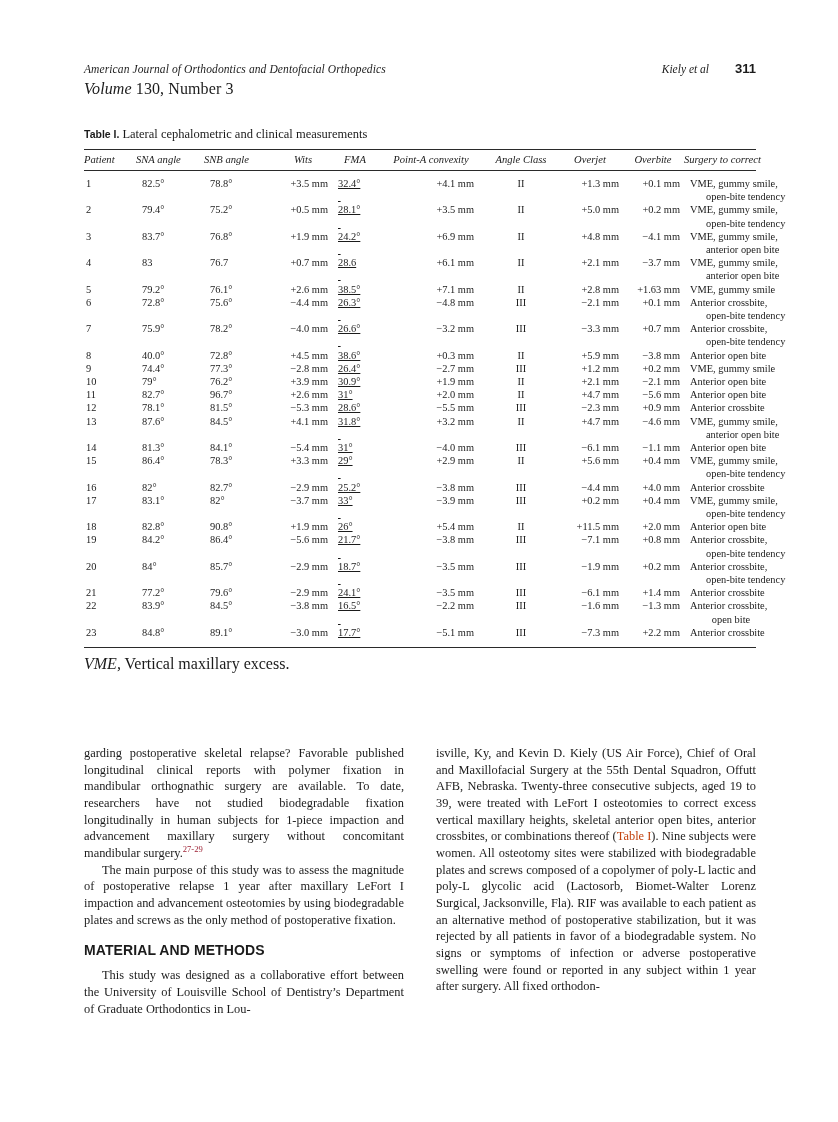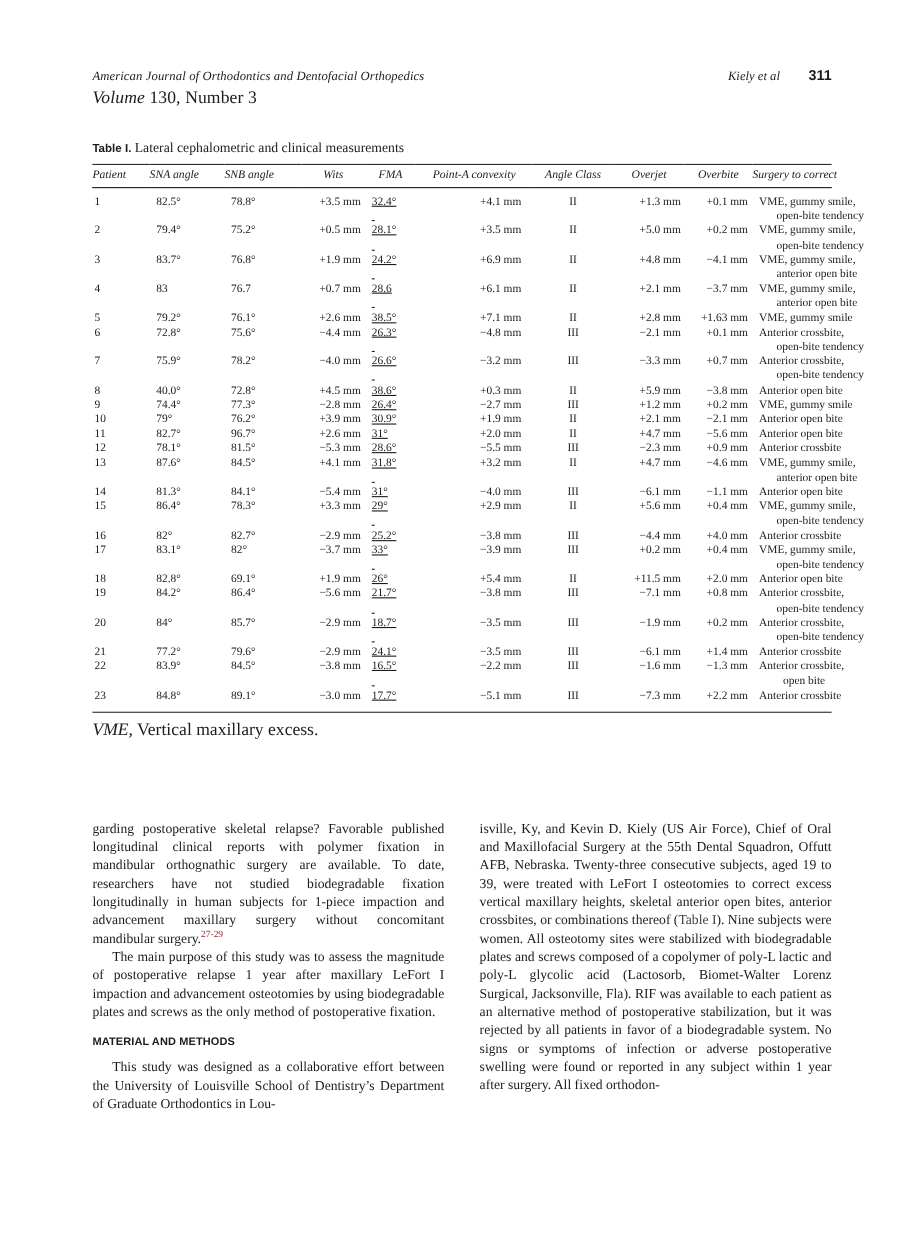--- a/index.html
+++ b/index.html
@@ -182,34 +182,34 @@
   }
   .col p.indent {
     text-indent: 18px;
   }
   .col p + p {
     margin-top: 0;
   }
   .sec-head {
     font-family: "Liberation Sans", sans-serif;
     font-weight: bold;
-    font-size: 10px;
+    font-size: 14px;
     letter-spacing: .1px;
     margin-top: 13px;
     margin-bottom: 7px;
     text-align: left;
   }
   .xref-cite {
     color: #9d2235;
     font-size: 8.6px;
     vertical-align: super;
     line-height: 0;
   }
   .xref-link {
-    color: #404040;
+    color: #c2410c;
   }
 </style>
 </head>
 <body>
 
 <div class="page">
 
   <div class="runhead">
     <div class="runhead-row">
       <span class="runhead-journal">American Journal of Orthodontics and Dentofacial Orthopedics</span>
@@ -893,21 +893,21 @@
             </td>
           </tr>
           <tr>
             <td>
               <span class="cell c-patient">18</span>
             </td>
             <td>
               <span class="cell c-sna">82.8°</span>
             </td>
             <td>
-              <span class="cell c-snb">69.1°</span>
+              <span class="cell c-snb">90.8°</span>
             </td>
             <td>
               <span class="cell c-wits">+1.9 mm</span>
             </td>
             <td>
               <span class="cell c-fma">26°</span>
             </td>
             <td>
               <span class="cell c-pointa">+5.4 mm</span>
             </td>

